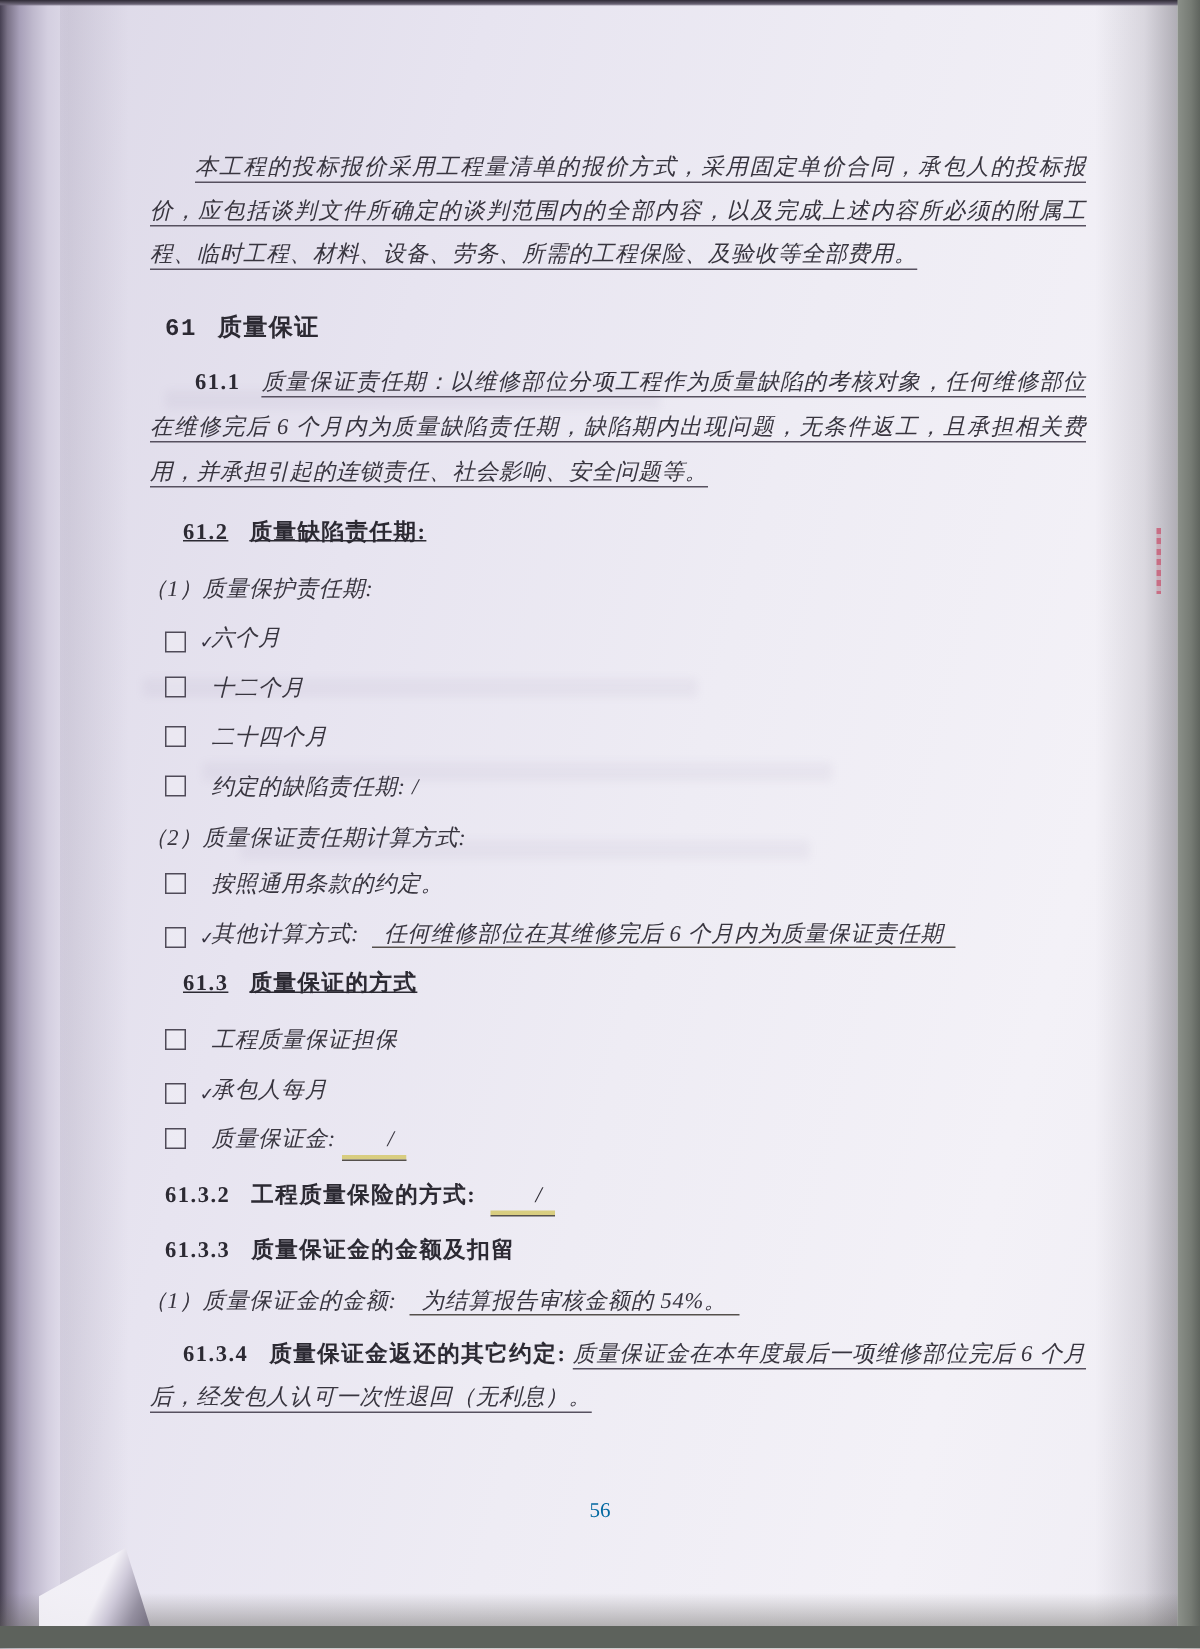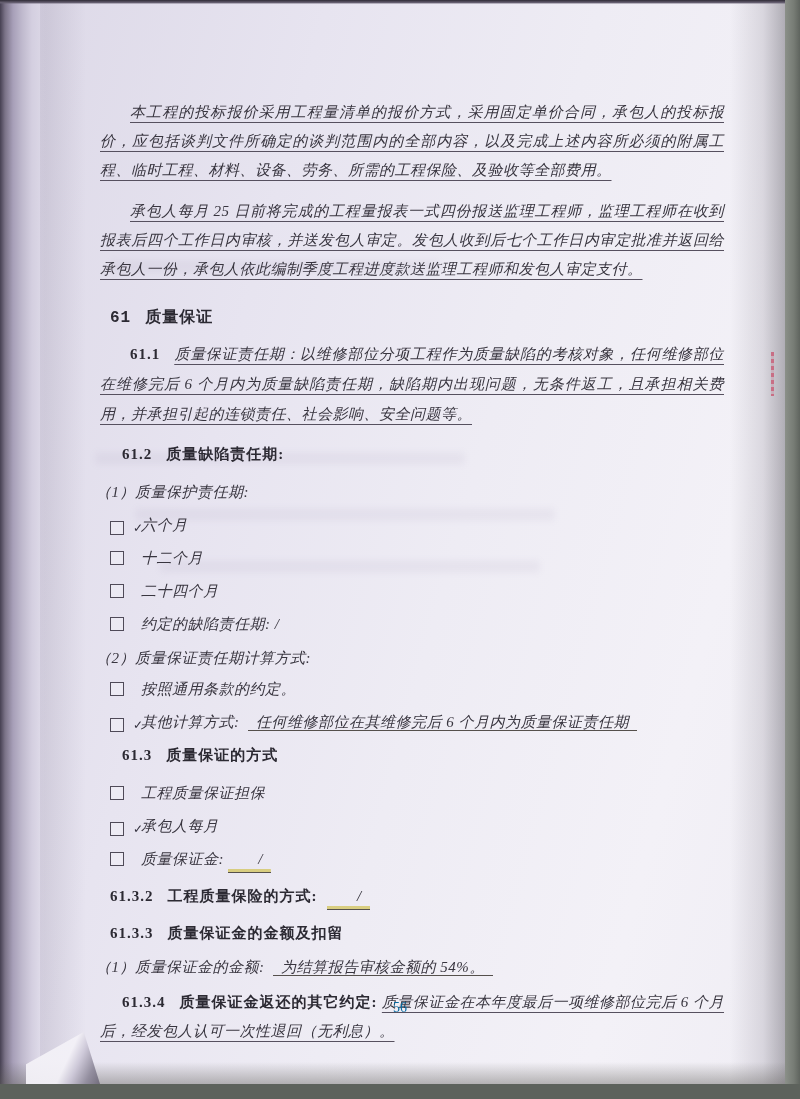--- a/index.html
+++ b/index.html
@@ -38,21 +38,21 @@
 
   
   .content { position:absolute; left:88px; right:64px; top:86px; z-index:2;
     font-size:15px; letter-spacing:.5px; text-align:justify; }
   .para { margin:12px; line-height:29px; text-indent:30px; font-style:italic; }
   .ul { text-decoration:underline; text-underline-offset:5px;
         text-decoration-color:#56505f; text-decoration-thickness:1px; }
   .sec { font-style:normal; font-weight:700; color:#2c2a33; letter-spacing:1px; }
   .h61 { margin:22px 0 0 0; line-height:24px; font-size:16px; text-indent:22px;font-family:Liberation Mono, monospace; }
   .p611 { margin-top:9px; line-height:30px; text-indent:30px; }
-  .h-sub { margin-top:5px; line-height:26px; font-size:15px; text-indent:22px; }
+  .h-sub { margin-top:5px; line-height:26px; font-size:15px; text-indent:22px;text-decoration:underline; }
   .row { margin:0; line-height:26px; font-style:italic; }
   .num-row { margin-top:6px; text-indent:8px; }
   .cbrow { margin-top:7px; text-indent:22px; }
   .cb { display:inline-block; width:14px; height:14px; border:1.5px solid #4f4a58;
         margin-right:17px; vertical-align:-2px; font-style:normal; font-size:12px;
         line-height:12px; text-align:center; color:#363340; background:rgba(255,255,255,.25); }
   .cb i { font-style:normal; }
   .lbl { }
   .numtag { margin-right:14px; }
   .fill { font-style:italic; border-bottom:1.5px solid #55504c; padding:0 8px;
@@ -80,21 +80,20 @@
   <div class="ghost g1"></div>
   <div class="ghost g2"></div>
   <div class="ghost g3"></div>
   <div class="ghost g4"></div>
   <div class="ghost g5"></div>
 
   <div class="content">
 
     <p class="para ul">本工程的投标报价采用工程量清单的报价方式，采用固定单价合同，承包人的投标报价，应包括谈判文件所确定的谈判范围内的全部内容，以及完成上述内容所必须的附属工程、临时工程、材料、设备、劳务、所需的工程保险、及验收等全部费用。</p>
 
-    <p class="para ul">承包人每月 25 日前将完成的工程量报表一式四份报送监理工程师，监理工程师在收到报表后四个工作日内审核，并送发包人审定。发包人收到后七个工作日内审定批准并返回给承包人一份，承包人依此编制季度工程进度款送监理工程师和发包人审定支付。</p>
 
     <h2 class="para sec h61"><span class="numtag">61</span><span>质量保证</span></h2>
 
     <p class="para p611"><span class="sec numtag">61.1</span><span class="ul fillwrap">质量保证责任期：以维修部位分项工程作为质量缺陷的考核对象，任何维修部位在维修完后 6 个月内为质量缺陷责任期，缺陷期内出现问题，无条件返工，且承担相关费用，并承担引起的连锁责任、社会影响、安全问题等。</span></p>
 
     <h3 class="para sec h-sub"><span class="numtag">61.2</span><span>质量缺陷责任期:</span></h3>
 
     <div class="row num-row">（1）质量保护责任期:</div>
 
     <div class="row cbrow">

